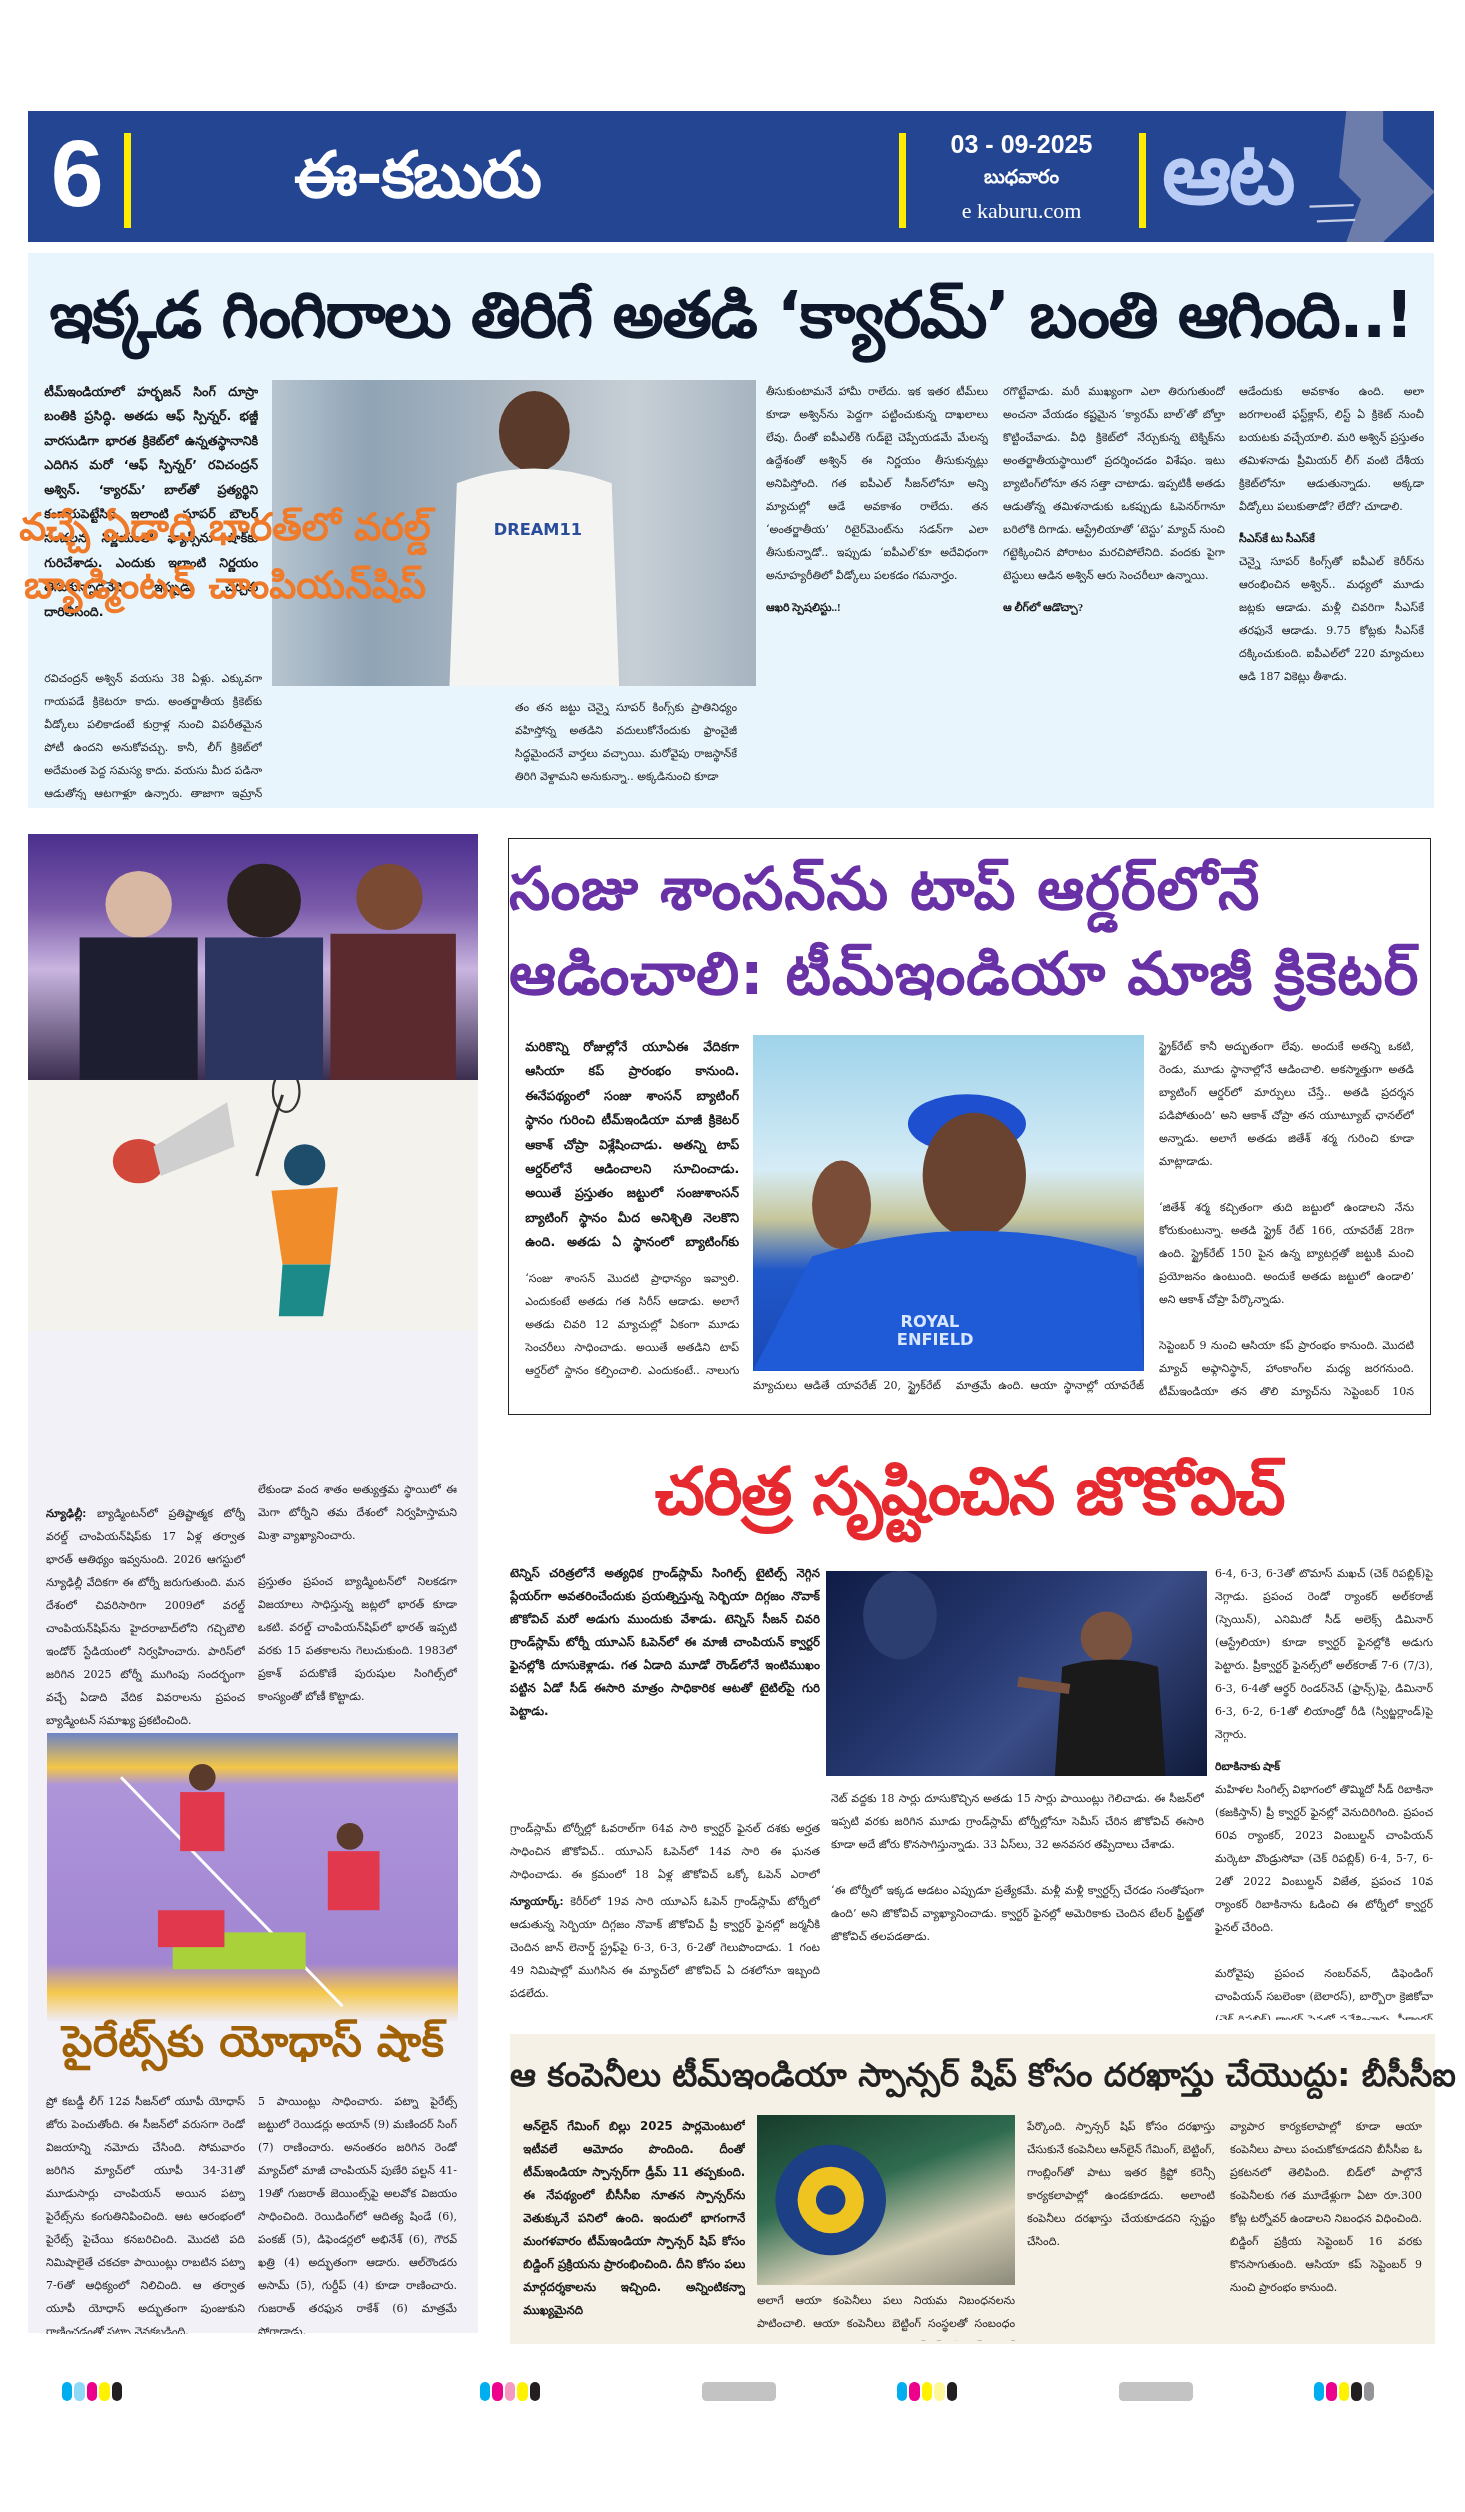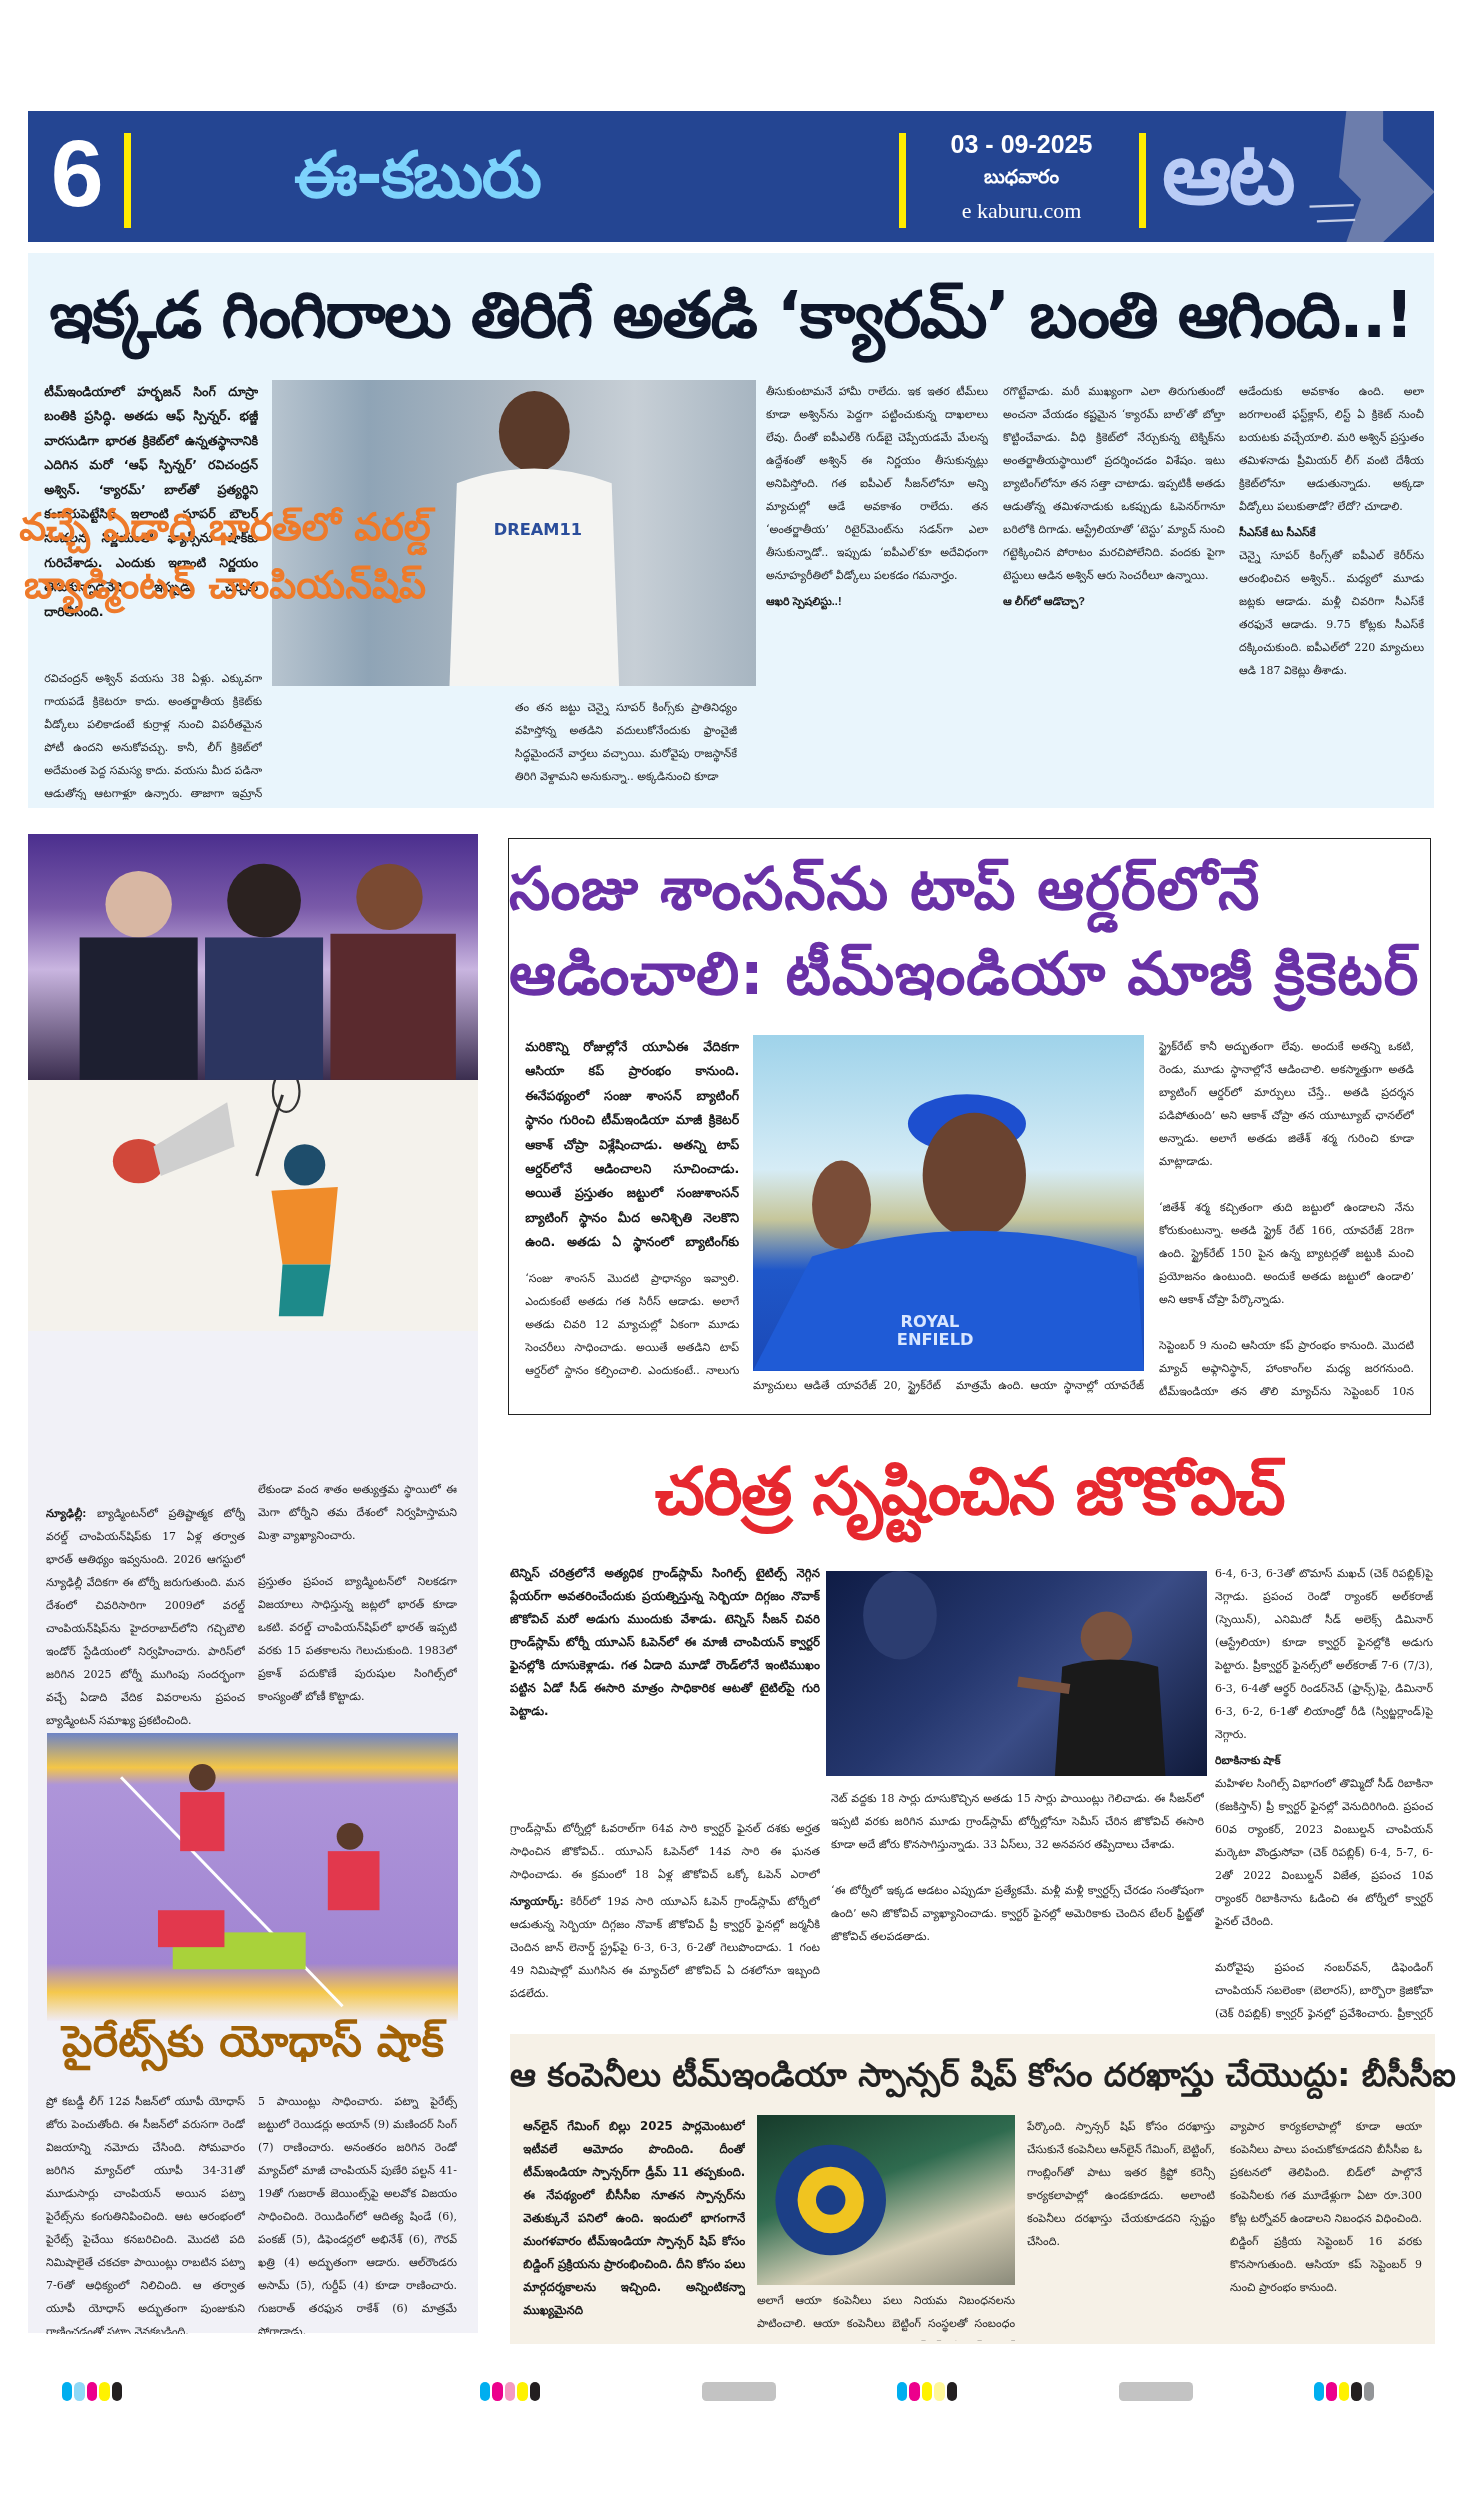--- a/index.html
+++ b/index.html
@@ -3,33 +3,33 @@
 <meta charset="utf-8">
 <style>
 *{box-sizing:border-box;margin:0;padding:0}
 html,body{width:1466px;height:2512px;background:#ffffff;overflow:hidden}
 body{position:relative;font-family:"DejaVu Sans",sans-serif;color:#1a1a1a}
 .abs{position:absolute}
 
 #masthead{left:28px;top:111px;width:1406px;height:131px;background:#244592;overflow:hidden}
 #page-no{left:16.2px;top:7.4px;width:66px;height:111px;color:#fff;font-size:95px;font-weight:bold;line-height:111px;text-align:center;font-family:"Liberation Sans",sans-serif}
 .ybar{width:6.6px;background:#ffec00;position:absolute}
-#brand{left:266px;top:13.3px;width:354px;height:103px;color:#7dd3fc;font-size:64px;font-weight:bold;line-height:103px;letter-spacing:-1.5px}
+#brand{left:266px;top:13.3px;width:354px;height:103px;color:#ffffff;font-size:64px;font-weight:bold;line-height:103px;letter-spacing:-1.5px}
 #date-box{left:901px;top:16.2px;width:185px;height:103px;color:#fff;text-align:center}
 #date-box .d{font-size:25px;font-weight:bold;line-height:35px;font-family:"Liberation Sans",sans-serif}
 #date-box .w{font-size:19px;font-weight:bold;line-height:29.5px}
 #date-box .u{font-size:22px;line-height:37px;font-family:"Liberation Serif",serif}
 #section-logo{left:1134px;top:0;width:273px;height:131px}
 #section-logo .t{position:absolute;left:0;top:7.4px;font-size:87px;font-weight:bold;color:#b9ccf6;line-height:111px;letter-spacing:-3px}
 
 #story1{left:28px;top:253px;width:1406px;height:555px;background:#e9f5fc}
 #h1{left:0;top:7.4px;width:1406px;height:111px;font-size:64px;font-weight:bold;color:#2451a3;line-height:111px;text-align:center;letter-spacing:-1.5px;white-space:nowrap}
 .col{position:absolute;font-size:11px;line-height:23px;text-align:justify;overflow:hidden;font-family:"DejaVu Serif",serif}
 .lead{font-family:"DejaVu Sans",sans-serif;font-weight:bold;font-size:12.6px;line-height:24.4px}
-.subhd{font-weight:bold;font-family:Liberation Sans, sans-serif;display:block;margin-top:3px}
+.subhd{font-weight:bold;font-family:Liberation Serif, serif;display:block;margin-top:9px}
 .photo{position:absolute;overflow:hidden}
 
 #ashwin{left:244px;top:127px;width:484px;height:306px;background:linear-gradient(90deg,#b7c4cf 0%,#8fa4b6 20%,#aeb9c3 50%,#c7cfd6 75%,#a7b5c1 100%)}
 
 #bad-box{left:28px;top:834px;width:450px;height:1499px;background:#f1f1f7}
 #bad-photo{left:0;top:0;width:450px;height:246px;background:linear-gradient(180deg,#4b2f8e 0%,#7a5aa9 30%,#c9b5e0 55%,#3b2e4f 100%)}
 #bad-art{left:0;top:246px;width:450px;height:251px;background:#f4f2ec}
 #h-bad{left:0;top:491px;width:450px;height:133px;font-size:38px;font-weight:bold;color:#ee7a2a;line-height:58px;text-align:center;padding-top:7.4px}
 
 #sanju-box{left:508px;top:838px;width:923px;height:577px;border:1.5px solid #222;background:#fff}

